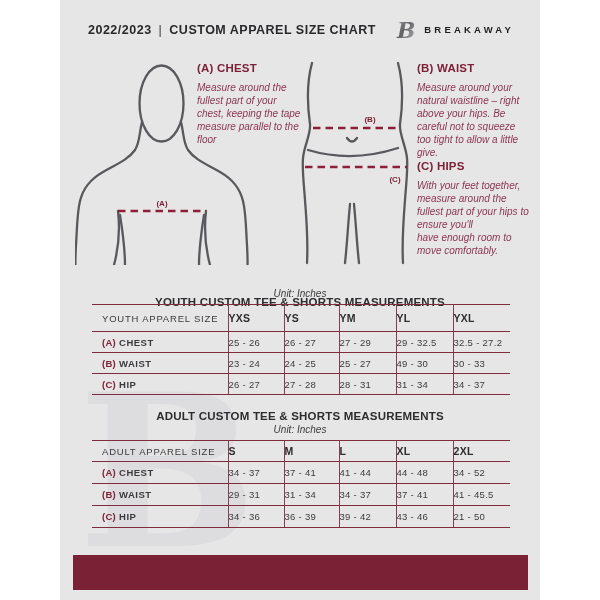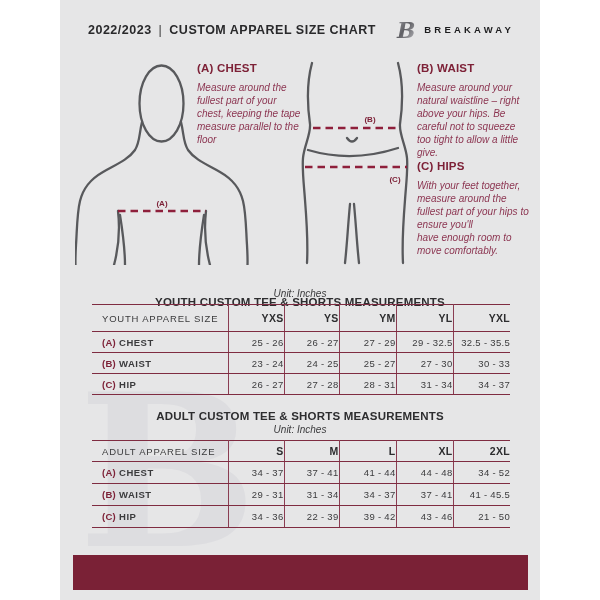--- a/index.html
+++ b/index.html
@@ -48,21 +48,21 @@
                color:#2d2d2f; letter-spacing:0.2px; }
   .sec-unit  { width:100%; text-align:center; font-size:10px; font-weight:400;
                font-style:italic; color:#3a3a3c; }
   .yt-title { top:274px;margin-top:22px; } .yt-unit { top:288px; }
   .at-title { top:410px; } .at-unit { top:424px; }
 
   
   .tbl { left:32px; width:418px; border-collapse:collapse; table-layout:fixed;
          border-top:1px solid #7f2c41; }
   .tbl-youth { top:304px; } .tbl-adult { top:440px; }
-  .tbl td { border-bottom:1px solid #7f2c41; text-align:right;
+  .tbl td { border-bottom:1px solid #7f2c41; text-align:left;
             vertical-align:middle; font-size:9.5px; color:#3b3b3d;
             letter-spacing:0.3px; }
   .tbl td + td { border-left:1px solid #8a3d52; }
   .tbl td:first-child { text-align:left; padding-left:10px; }
   .tbl .hrow td { font-weight:700; font-size:10.5px; color:#2d2d2f; }
   .tbl .hrow td:first-child { font-weight:400; font-size:9.5px;
                               letter-spacing:0.8px; color:#3b3b3d; }
   .tbl-youth .hrow td { height:27px; }
   .tbl-youth .drow td { height:21px; }
   .tbl-adult .hrow td { height:21px; }
@@ -171,29 +171,29 @@
       <td>YL</td>
       <td>YXL</td>
     </tr>
     <tr class="drow">
       <td><span class="pfx">(A)</span>
         <span class="lbl">CHEST</span></td>
       <td>25 - 26</td>
       <td>26 - 27</td>
       <td>27 - 29</td>
       <td>29 - 32.5</td>
-      <td>32.5 - 35.5</td>
+      <td>32.5 - 27.2</td>
     </tr>
     <tr class="drow">
       <td><span class="pfx">(B)</span>
         <span class="lbl">WAIST</span></td>
       <td>23 - 24</td>
       <td>24 - 25</td>
       <td>25 - 27</td>
-      <td>27 - 30</td>
+      <td>49 - 30</td>
       <td>30 - 33</td>
     </tr>
     <tr class="drow">
       <td><span class="pfx">(C)</span>
         <span class="lbl">HIP</span></td>
       <td>26 - 27</td>
       <td>27 - 28</td>
       <td>28 - 31</td>
       <td>31 - 34</td>
       <td>34 - 37</td>
@@ -236,21 +236,21 @@
       <td>29 - 31</td>
       <td>31 - 34</td>
       <td>34 - 37</td>
       <td>37 - 41</td>
       <td>41 - 45.5</td>
     </tr>
     <tr class="drow">
       <td><span class="pfx">(C)</span>
         <span class="lbl">HIP</span></td>
       <td>34 - 36</td>
-      <td>22 - 39</td>
+      <td>36 - 39</td>
       <td>39 - 42</td>
       <td>43 - 46</td>
       <td>21 - 50</td>
     </tr>
   </tbody>
     </table>
 
   <div class="footer-bar"></div>
 </div>
 

